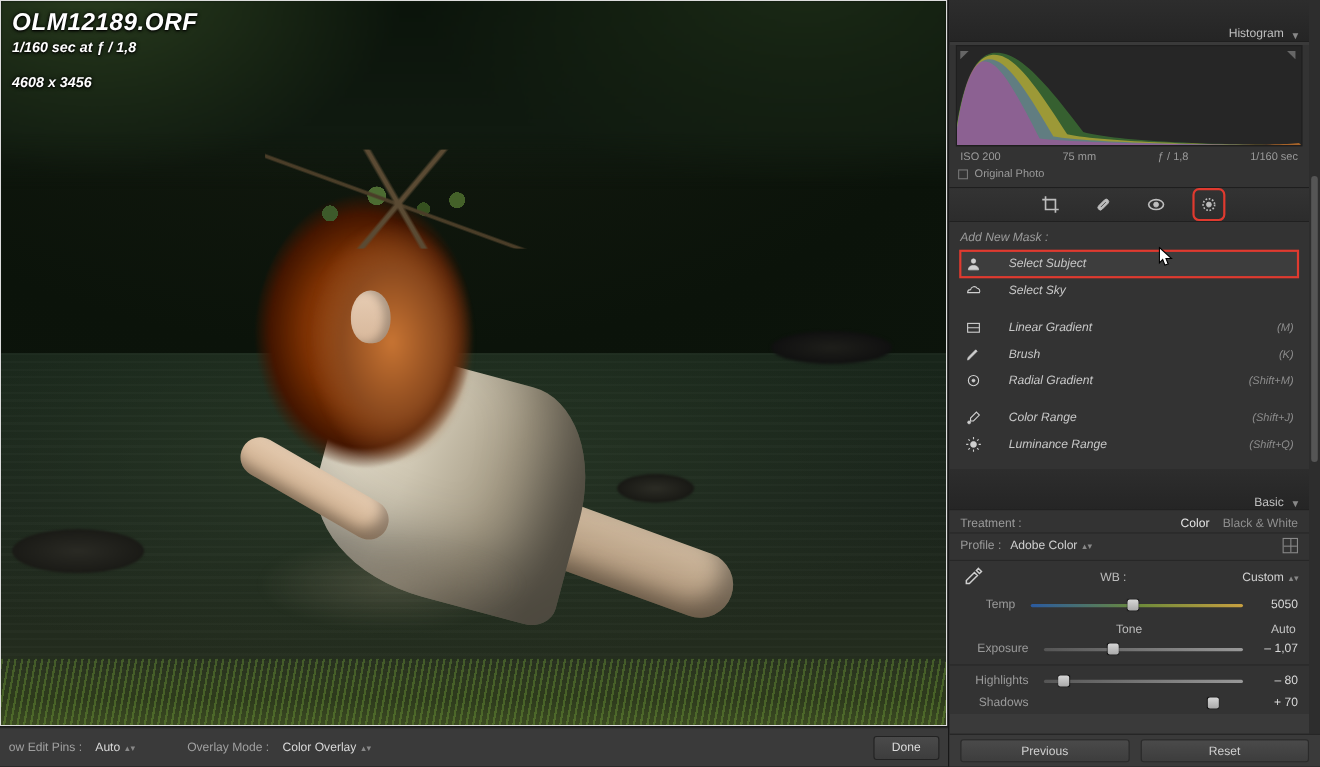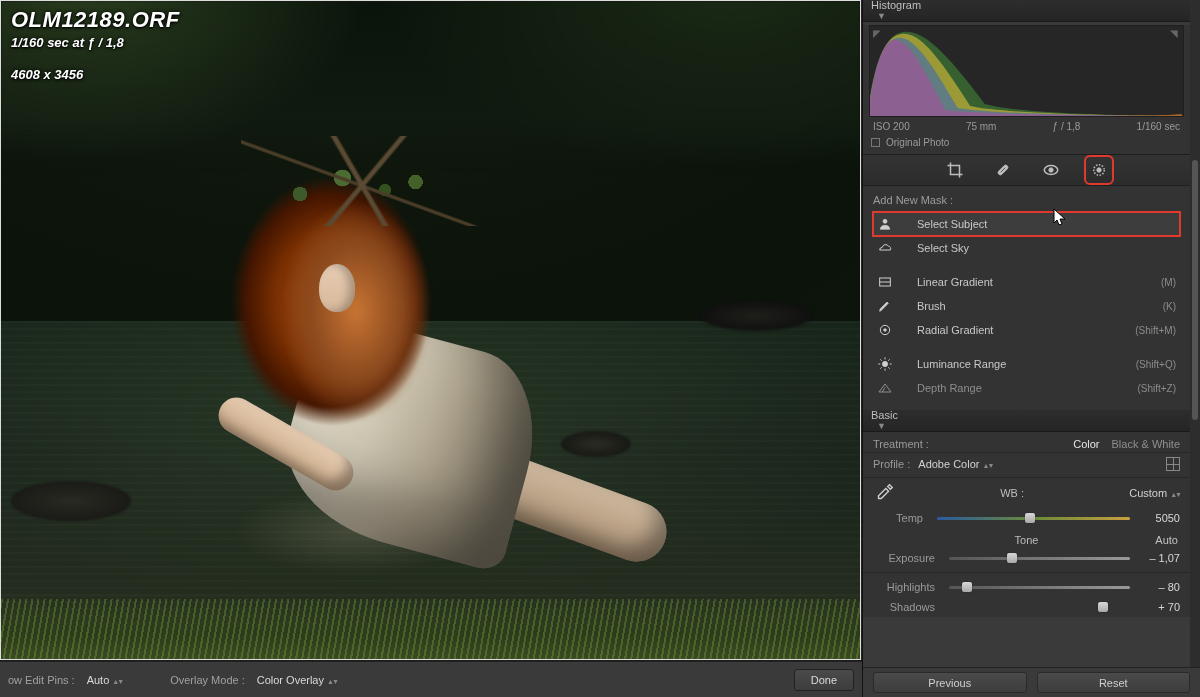--- a/index.html
+++ b/index.html
@@ -91,42 +91,42 @@
      filter:blur(4px);
   }
   #scene .rock1 { position:absolute; left:10px; top:480px; width:120px; height:40px; border-radius:50%;
      background:radial-gradient(closest-side,#2a2a24,#1a1a16); filter:blur(1px);}
   #scene .rock2 { position:absolute; left:560px; top:430px; width:70px; height:26px; border-radius:50%;
      background:radial-gradient(closest-side,#2c2c25,#181814); filter:blur(1px);}
   #scene .rock3 { position:absolute; left:700px; top:300px; width:110px; height:30px; border-radius:50%;
      background:radial-gradient(closest-side,#1e1e1a,#101010); filter:blur(1.5px);}
 
   
-  .panel-header { display:flex; justify-content:flex-end; align-items:flex-start; height:22px; padding:0 8px;
-     background:linear-gradient(#2d2d2d,#252525); border-bottom:1px solid #1a1a1a; color:#bfbfbf;flex-direction:column;}
+  .panel-header { display:flex; justify-content:flex-end; align-items:flex-end; height:38px; padding:0 8px;
+     background:linear-gradient(#2d2d2d,#252525); border-bottom:1px solid #1a1a1a; color:#bfbfbf;}
   .panel-header .tri { margin-left:6px; font-size:9px; color:#888;}
   .panel-body { background:#333; }
 
   
   #histogram-box { height:92px; margin:3px 6px 0 6px; position:relative; border:1px solid #1f1f1f; background:#262626; overflow:hidden;}
   #histogram-box .clip { position:absolute; top:2px; width:10px; height:10px; font-size:10px; color:#666;}
   #histogram-box .clip.l{left:3px;} #histogram-box .clip.r{right:3px;}
   #hist-meta { display:flex; justify-content:space-between; padding:4px 10px 2px; font-size:10px; color:#9a9a9a;}
   #hist-orig { padding:3px 8px 6px; font-size:10px; color:#9a9a9a; display:flex; align-items:center; gap:6px;}
   #hist-orig .chk{ width:9px; height:9px; border:1px solid #777; display:inline-block;}
 
   
   #toolrow { display:flex; justify-content:center; gap:26px; align-items:center; height:32px;
      background:linear-gradient(#333,#2c2c2c); border-top:1px solid #1e1e1e; border-bottom:1px solid #1e1e1e;}
   #toolrow .tool { width:22px; height:22px; display:flex; align-items:center; justify-content:center; color:#bbb; cursor:pointer;}
   #toolrow .tool svg{ width:18px; height:18px; fill:#bdbdbd; stroke:#bdbdbd;}
   #toolrow .tool.hi { outline:2px solid #e03a2f; outline-offset:2px; border-radius:2px;}
 
   
-  #mask-panel { padding:8px 10px 10px; }
+  #mask-panel { padding:8px 10px 10px;font-style:italic; }
   #mask-panel .title { color:#9c9c9c; font-size:11px; margin-bottom:6px;}
   .mask-item { display:flex; align-items:center; gap:24px; padding:4px 4px; color:#c8c8c8; cursor:pointer; position:relative;text-align:right;}
   .mask-item .kb { margin-left:auto; color:#8c8c8c; font-size:10px;}
   .mask-item.hl { outline:2px solid #e03a2f; outline-offset:-1px; background:#3d3d3d;}
   .mask-sep { height:10px;}
   .mask-item svg{ width:16px; height:16px; fill:#cfcfcf; stroke:#cfcfcf;}
   .mask-item.dim{ color:#8e8e8e;} .mask-item.dim svg{fill:#8e8e8e; stroke:#8e8e8e;}
   #cursor { position:absolute; pointer-events:none; width:14px; height:18px; }
   #cursor svg{width:14px;height:18px;}
 
@@ -315,43 +315,43 @@
       <svg viewBox="0 0 24 24">
             <circle cx="12" cy="12" r="7" fill="none" stroke-width="1.5"></circle>
             <circle cx="12" cy="12" r="2"></circle>
           </svg>
       <span>Radial Gradient</span>
       <span class="kb">(Shift+M)</span>
     </div>
     <div class="mask-sep"></div>
     <div class="mask-item">
       <svg viewBox="0 0 24 24">
+            <path d="M16 4l4 4-8 8H8v-4z" fill="none" stroke-width="1.5"></path>
+            <circle cx="6" cy="18" r="2"></circle>
+          </svg>
+      <span>Color Range</span>
+      <span class="kb">(Shift+J)</span>
+    </div>
+    <div class="mask-item">
+      <svg viewBox="0 0 24 24">
             <circle cx="12" cy="12" r="4"></circle>
             <g stroke-width="1.5">
               <line x1="12" y1="2" x2="12" y2="5"></line>
               <line x1="12" y1="19" x2="12" y2="22"></line>
               <line x1="2" y1="12" x2="5" y2="12"></line>
               <line x1="19" y1="12" x2="22" y2="12"></line>
               <line x1="5" y1="5" x2="7" y2="7"></line>
               <line x1="17" y1="17" x2="19" y2="19"></line>
               <line x1="17" y1="7" x2="19" y2="5"></line>
               <line x1="5" y1="19" x2="7" y2="17"></line>
             </g>
           </svg>
       <span>Luminance Range</span>
       <span class="kb">(Shift+Q)</span>
     </div>
-    <div class="mask-item dim">
-      <svg viewBox="0 0 24 24">
-            <path d="M3 18l9-12 9 12z" fill="none" stroke-width="1.5"></path>
-            <line x1="8" y1="18" x2="12" y2="11" stroke-width="1.5"></line>
-          </svg>
-      <span>Depth Range</span>
-      <span class="kb">(Shift+Z)</span>
-    </div>
 
     <div id="cursor" style="left:190px; top:22px;">
       <svg viewBox="0 0 14 18">
             <path d="M1 1l0 14 3-3 2 5 3-1-2-5 5 0z" fill="#fff" stroke="#000" stroke-width="1"></path>
           </svg>
     </div>
   </div>
 
   <div class="panel-header">
     <span>Basic</span>

